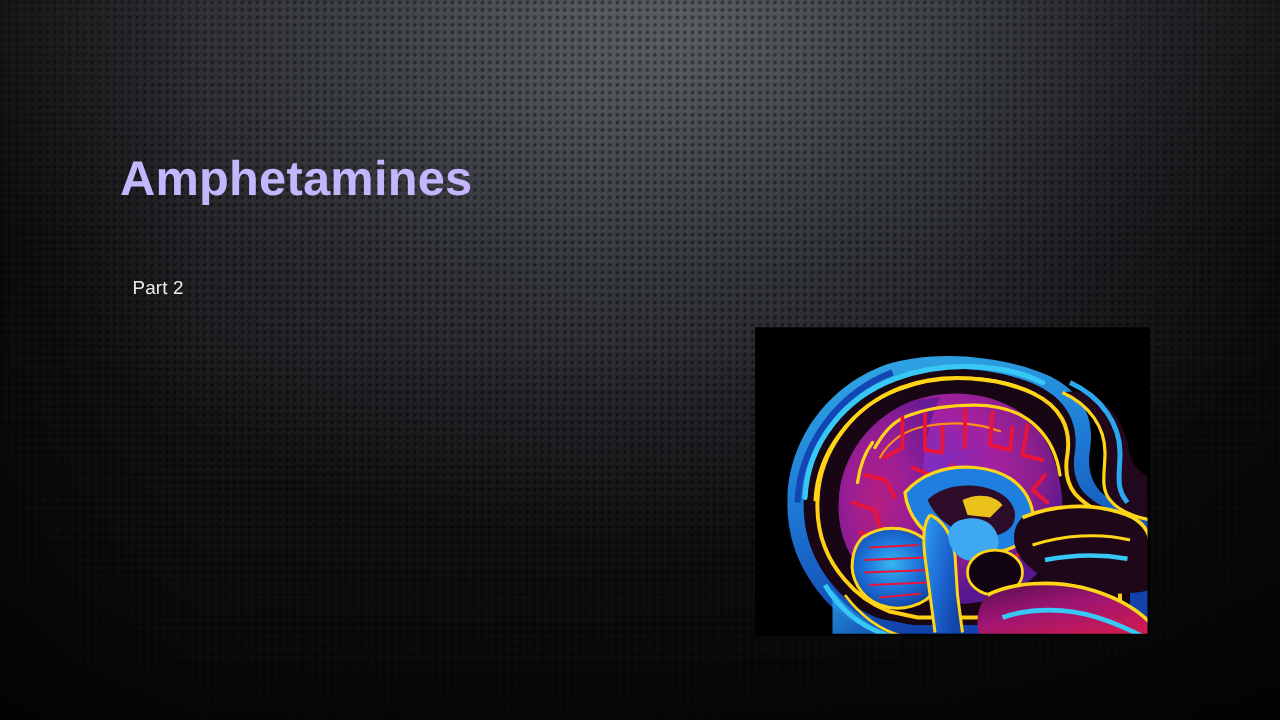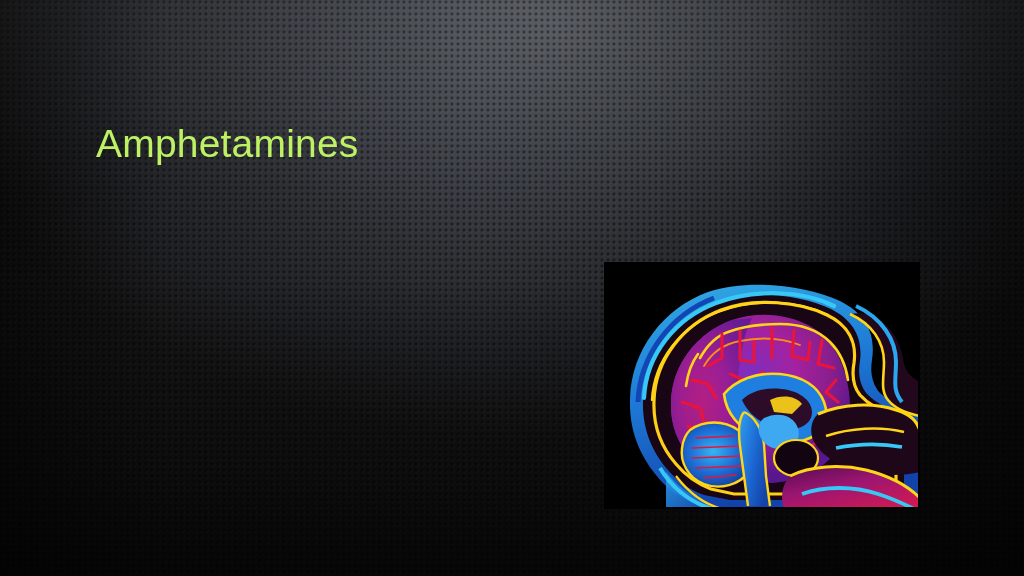--- a/index.html
+++ b/index.html
@@ -60,23 +60,23 @@
 
   
   #title-block {
     position: absolute;
     left: 96px;
     top: 122px;
     width: 460px;
   }
   #slide-title {
     margin: 0;
-    color: #bef264;
+    color: #c4b5fd;
     font-size: 39px;
-    font-weight: 400;
+    font-weight: 700;
     letter-spacing: 0.2px;
     line-height: 1.15;
     white-space: nowrap;
   }
 
   #subtitle-block {
     position: absolute;
     left: 106px;
     top: 220px;
     width: 420px;
@@ -110,20 +110,21 @@
   <div class="bg-base"></div>
   <div class="bg-dots"></div>
   <div class="bg-vignette"></div>
   <div class="bg-sheen"></div>
 
   <div id="title-block">
     <h1 id="slide-title">Amphetamines</h1>
   </div>
 
   <div id="subtitle-block">
+    <div class="subtitle-line">Part 2</div>
   </div>
 
   <div id="mri-figure">
     <svg width="316" height="247" viewBox="0 0 316 247" xmlns="http://www.w3.org/2000/svg">
       <defs>
         <radialGradient id="gCortexTop" cx="44%" cy="34%" r="62%">
           <stop offset="0%" stop-color="#7d2ec0"></stop>
           <stop offset="42%" stop-color="#a4219f"></stop>
           <stop offset="72%" stop-color="#8a1f8c"></stop>
           <stop offset="100%" stop-color="#58178e"></stop>

